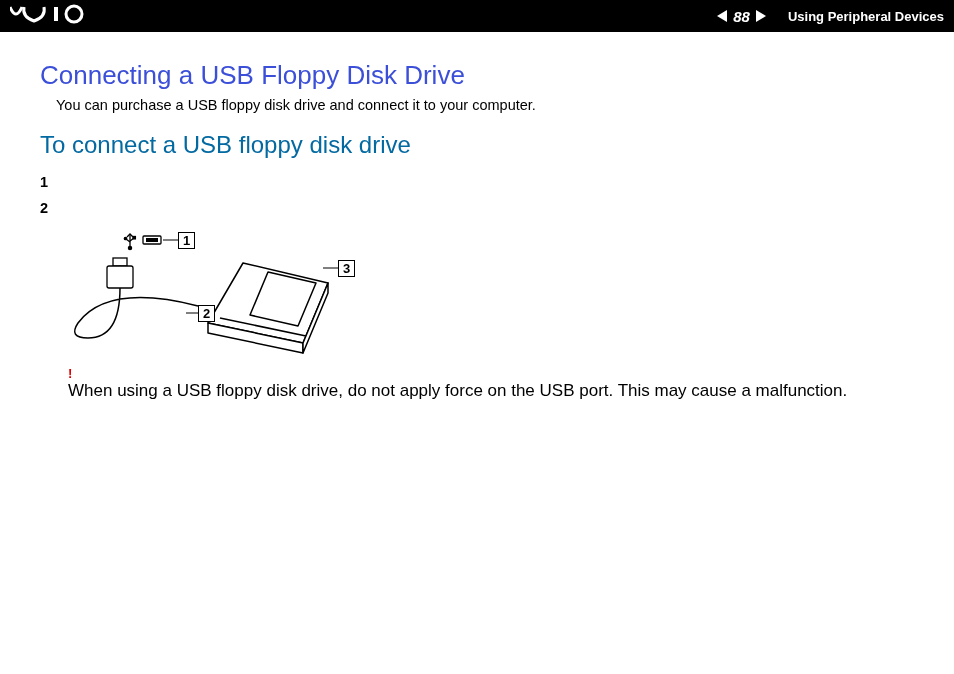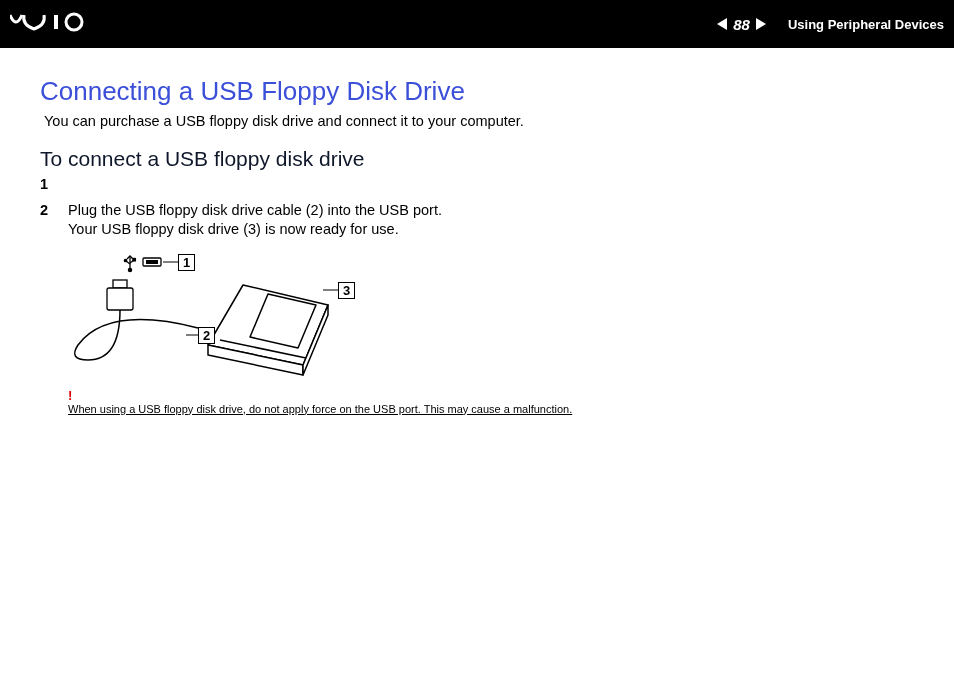--- a/index.html
+++ b/index.html
@@ -1,34 +1,34 @@
 <!DOCTYPE html>
 <html><head>
 <meta charset="utf-8">
 <style>
   html,body{margin:0;padding:0;background:#fff;font-family:Arial,Helvetica,sans-serif;color:#000;}
   .page{width:954px;height:674px;position:relative;box-sizing:border-box;}
-  .topbar{background:#000;color:#fff;height:48px;display:flex;align-items:center;justify-content:space-between;padding:0 10px;}
+  .topbar{background:#000;color:#fff;height:32px;display:flex;align-items:center;justify-content:space-between;padding:0 10px;}
   .topbar-right{display:flex;align-items:center;gap:6px;font-size:13px;font-weight:bold;}
   .nav-arrow{display:inline-block;width:0;height:0;border-style:solid;}
   .nav-left{border-width:6px 10px 6px 0;border-color:transparent #fff transparent transparent;cursor:pointer;}
   .nav-right{border-width:6px 0 6px 10px;border-color:transparent transparent transparent #fff;cursor:pointer;}
   .page-num{font-style:italic;font-size:15px;}
   .section-label{margin-left:16px;}
   .content{padding:28px 40px 0 40px;}
   h1{color:#3b4fd9;font-weight:normal;font-size:26px;margin:0 0 6px 0;}
-  .intro{font-size:14.5px;margin:0 0 18px 4px;}
-  h2{color:#0f172a;font-weight:normal;font-size:21px;margin:0 0 4px 0;}
+  .intro{font-size:14.5px;margin:0 0 18px 16px;}
+  h2{color:#0369a1;font-weight:normal;font-size:24px;margin:0 0 14px 0;}
   ol.steps{list-style:none;padding:0;margin:0 0 10px 0;font-size:14.5px;}
   ol.steps li{display:flex;align-items:flex-start;margin-bottom:6px;line-height:1.35;}
   ol.steps .num{font-weight:bold;width:28px;flex:none;}
   .usb-inline{display:inline-block;vertical-align:-3px;margin:0 2px;}
   .figure{margin:8px 0 8px 28px;}
   .caution-mark{color:#d00;font-weight:bold;font-size:13px;margin-left:28px;}
-  .caution{font-size:11px;margin:0 0 0 28px;text-decoration:underline;}
+  .caution{font-size:17px;margin:0 0 0 28px;}
   .callout-box{position:absolute;border:1px solid #000;background:#fff;font-size:13px;font-weight:bold;padding:0 4px;line-height:15px;}
 </style>
 </head>
 <body>
 
 <div class="page">
   <div class="topbar">
     <div>
       <svg width="90" height="20" viewBox="0 0 90 20" fill="#fff" aria-hidden="true">
         <path d="M0 3 Q6 17 12 3" stroke="#fff" stroke-width="3" fill="none"></path>
@@ -49,24 +49,20 @@
     <h1>Connecting a USB Floppy Disk Drive</h1>
     <p class="intro">You can purchase a USB floppy disk drive and connect it to your computer.</p>
     <h2>To connect a USB floppy disk drive</h2>
 
     <ol class="steps">
       <li>
         <span class="num">1</span>
       </li>
       <li>
         <span class="num">2</span>
-        <span>
-          <span>Plug the USB floppy disk drive cable (2) into the USB port.</span><br>
-          <span>Your USB floppy disk drive (3) is now ready for use.</span>
-        </span>
       </li>
     </ol>
 
     <div class="figure" style="position:relative;width:300px;height:130px;">
       <svg width="300" height="130" viewBox="0 0 300 130">
 
         <g transform="translate(55,4)" stroke="#000" fill="none" stroke-width="1.3">
           <line x1="7" y1="2" x2="7" y2="16"></line>
           <polyline points="4,5 7,2 10,5"></polyline>
           <circle cx="7" cy="16" r="1.6" fill="#000"></circle>

